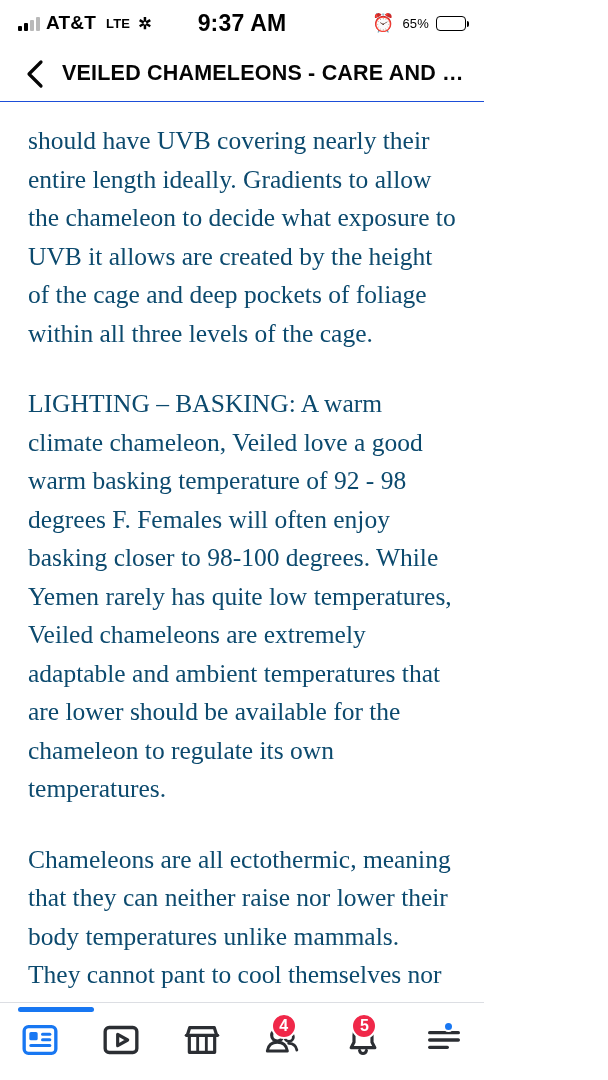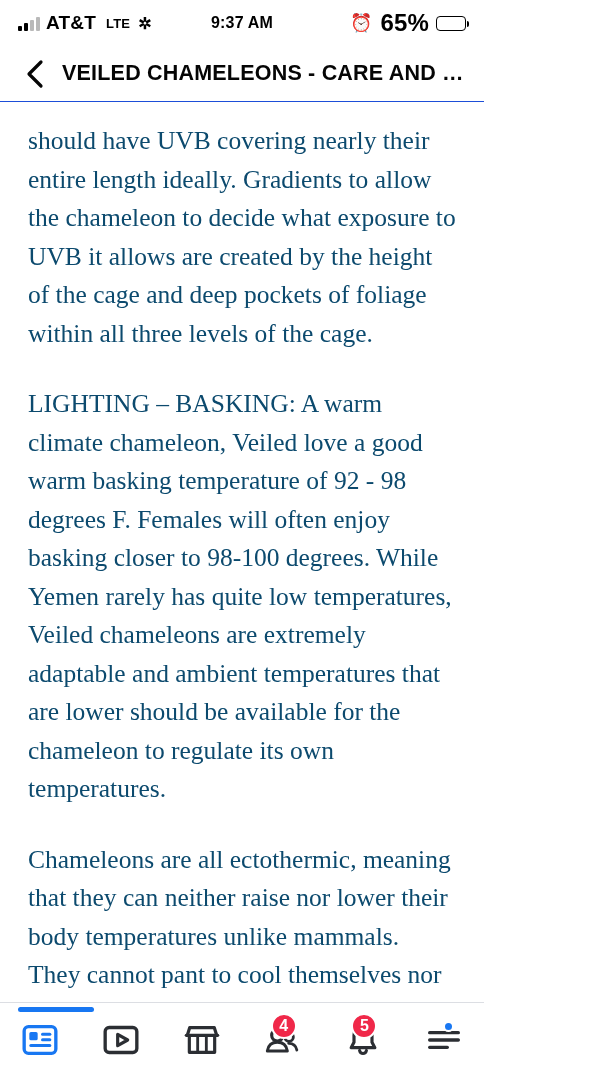--- a/index.html
+++ b/index.html
@@ -52,32 +52,32 @@
   .signal-bars i:nth-child(1) { height: 5px; }
   .signal-bars i:nth-child(2) { height: 8px; }
   .signal-bars i:nth-child(3) { height: 11px; background: #b9b9b9; }
   .signal-bars i:nth-child(4) { height: 14px; background: #b9b9b9; }
   .carrier { font-size: 19px; font-weight: bold; }
   .lte { font-size: 13px; font-weight: bold; margin-left: 4px; }
   .bt-icon { font-size: 16px; margin-left: 2px; color: #000; }
   .status-center {
     flex: 0 0 auto;
     text-align: center;
-    font-size: 16px;
+    font-size: 23px;
     font-weight: bold;
   }
   .status-right {
     flex: 1 1 0;
     display: flex;
     align-items: center;
     justify-content: flex-end;
     gap: 7px;
   }
   .alarm-icon { font-size: 18px; }
-  .battery-pct { font-size: 24px; font-weight: bold; }
+  .battery-pct { font-size: 13px; font-weight: normal; }
   .battery {
     position: relative;
     width: 30px;
     height: 15px;
     border: 1.6px solid #000;
     border-radius: 4px;
     padding: 1.6px;
   }
   .battery::after {
     content: "";

